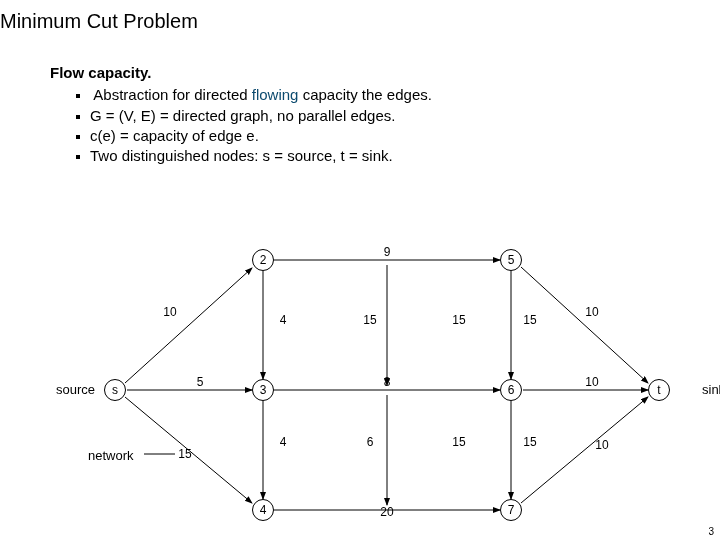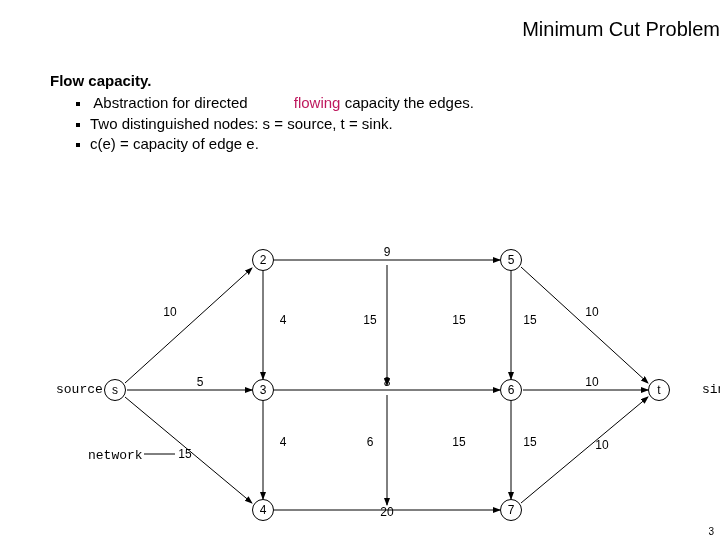--- a/index.html
+++ b/index.html
@@ -6,31 +6,31 @@
   body {
     margin: 0;
     width: 720px;
     height: 540px;
     background: #fff;
     font-family: "Comic Sans MS", "Comic Sans", cursive, sans-serif;
     color: #000;
     position: relative;
   }
   .title {
-    text-align: right;
+    text-align: left;
     font-size: 20px;
-    padding-top: 18px;
+    padding-top: 10px;
   }
   .content {
     padding: 30px 50px 0 50px;
     font-size: 15px;
     line-height: 1.35;
   }
   .content strong { font-weight: bold; }
-  .content .flowing { color: #be185d; margin-left: 42px; }
+  .content .flowing { color: #0c4a6e; }
   .content ul { margin: 2px 0 0 0; padding-left: 26px; list-style: none; }
   .content li::before {
     content: "";
     display: inline-block;
     width: 4px; height: 4px;
     background: #000;
     margin-right: 10px;
     vertical-align: middle;
   }
   .diagram {
@@ -54,21 +54,21 @@
     position: absolute;
     font-size: 12px;
     font-family: Arial, sans-serif;
     color: #000;
     text-align: center;
     transform: translate(-50%, -50%);
   }
   .sidelabel {
     position: absolute;
     font-size: 13px;
-    font-family: Liberation Mono, monospace;
+    font-family: Liberation Sans, sans-serif;
   }
   .pagenum {
     position: absolute;
     right: 6px;
     bottom: 3px;
     font-size: 10px;
     font-family: Arial, sans-serif;
     color: #000;
   }
   svg { position: absolute; left: 0; top: 0; }
@@ -77,22 +77,23 @@
 <body>
 
 <div class="title">Minimum Cut Problem</div>
 
 <div class="content">
   <strong>Flow capacity.</strong>
   <ul>
     <li>
       <span>Abstraction for directed </span><span class="flowing">flowing</span><span> capacity the edges.</span>
     </li>
+    <li><span>G = (V, E) = directed graph, no parallel edges.</span></li>
+    <li><span>c(e) = capacity of edge e.</span></li>
     <li><span>Two distinguished nodes:  s = source, t = sink.</span></li>
-    <li><span>c(e) = capacity of edge e.</span></li>
   </ul>
 </div>
 
 <div class="diagram">
 
   <svg width="720" height="310">
     <defs>
       <marker id="ah" markerWidth="8" markerHeight="8" refX="7" refY="3" orient="auto">
         <path d="M0,0 L8,3 L0,6 z" fill="#000"></path>
       </marker>

